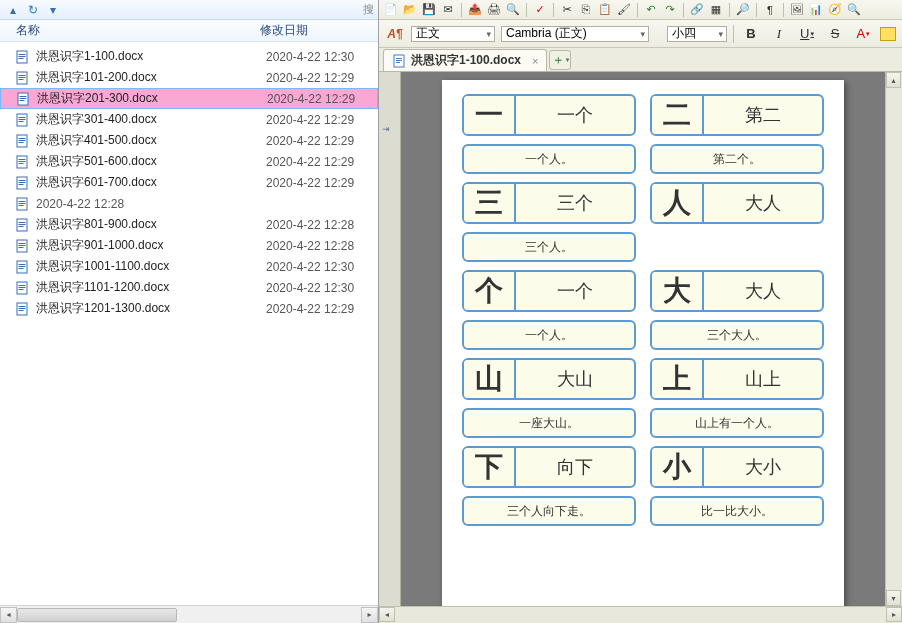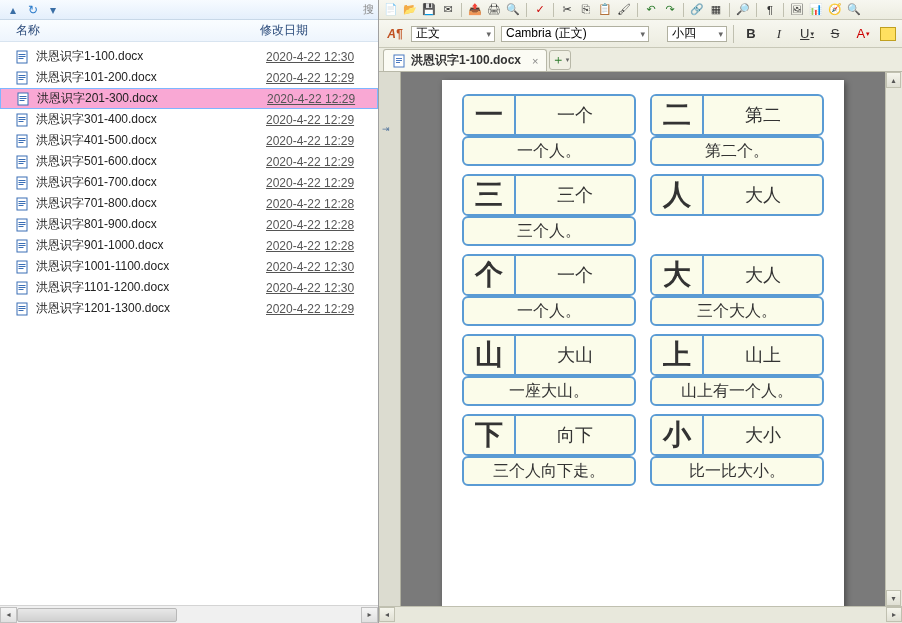--- a/index.html
+++ b/index.html
@@ -21,21 +21,21 @@
 .explorer-header { height: 22px; background: linear-gradient(#fafdff, #eef5fd); border-bottom: 1px solid #d8e4f0; display: flex; align-items: center; color: #2a4a7a; font-size: 12px; }
 .explorer-header .col-name { width: 260px; padding-left: 16px; }
 .explorer-header .col-date { flex: 1; }
 
 .file-list { flex: 1; overflow-y: auto; background: #fff; padding-top: 4px; }
 .file-row { height: 21px; display: flex; align-items: center; padding-left: 14px; cursor: pointer; }
 .file-row.selected { background: #f9a8d4; border: 1px solid #7eb6ff; }
 .file-icon { width: 16px; height: 16px; margin-right: 6px; display: flex; align-items: center; justify-content: center; }
 .file-icon svg { width: 14px; height: 14px; }
 .file-name { width: 230px; font-size: 12px; color: #222; }
-.file-date { font-size: 12px; color: #555; text-decoration: underline; }
+.file-date { font-size: 12px; color: #555; }
 
 .h-scrollbar { height: 18px; background: #f0f0f0; border-top: 1px solid #d4d4d4; display: flex; align-items: center; }
 .h-scrollbar .sb-btn { width: 17px; height: 16px; background: linear-gradient(#f5f5f5, #e0e0e0); border: 1px solid #c0c0c0; display: flex; align-items: center; justify-content: center; font-size: 8px; color: #555; }
 .h-scrollbar .sb-track { flex: 1; height: 16px; background: #f0f0f0; position: relative; }
 .h-scrollbar .sb-thumb { position: absolute; left: 0; width: 160px; height: 14px; top: 1px; background: linear-gradient(#e8e8e8, #d0d0d0); border: 1px solid #b8b8b8; border-radius: 2px; }
 
 
 .right-pane { flex: 1; height: 100%; display: flex; flex-direction: column; background: #dcdcdc; }
 
 .wp-toolbar-row { height: 20px; background: linear-gradient(#f7f7f0, #ecece0); border-bottom: 1px solid #c8c8b8; display: flex; align-items: center; padding: 0 4px; gap: 3px; }
@@ -69,21 +69,21 @@
 .wp-ruler-left { width: 22px; background: #dcdcd0; border-right: 1px solid #b0b0a0; position: relative; }
 .wp-ruler-left .marker { position: absolute; left: 3px; top: 52px; width: 14px; height: 10px; font-size: 9px; color: #5a7aa0; }
 .wp-page-scroll { flex: 1; overflow: auto; display: flex; justify-content: center; padding: 8px 0; }
 .wp-page { width: 402px; min-height: 560px; background: #fff; box-shadow: 2px 2px 6px rgba(0,0,0,0.4); padding: 14px 20px; }
 
 .cards-grid { display: grid; grid-template-columns: 1fr 1fr; gap: 8px 14px; }
 .card { }
 .card-top { display: flex; border: 2px solid #5a9bd4; border-radius: 6px; overflow: hidden; background: #fbfcea; height: 42px; }
 .card-char { width: 52px; display: flex; align-items: center; justify-content: center; font-family: "KaiTi","STKaiti",serif; font-size: 28px; font-weight: bold; border-right: 2px solid #5a9bd4; background: #fbfcea; }
 .card-word { flex: 1; display: flex; align-items: center; justify-content: center; font-family: "KaiTi","STKaiti",serif; font-size: 18px; }
-.card-bottom { margin-top: 0; border: 2px solid #5a9bd4; border-radius: 6px; background: #fbfcea; height: 30px; display: flex; align-items: center; justify-content: center; font-family: "KaiTi","STKaiti","SimSun",serif; font-size: 16px; }
+.card-bottom { margin-top: 8px; border: 2px solid #5a9bd4; border-radius: 6px; background: #fbfcea; height: 30px; display: flex; align-items: center; justify-content: center; font-family: "KaiTi","STKaiti","SimSun",serif; font-size: 12px; }
 
 .wp-vscroll { width: 17px; background: #e8e8dc; border-left: 1px solid #c0c0b0; position: relative; }
 .wp-vscroll .vs-btn { width: 15px; height: 16px; background: linear-gradient(#f5f5ec, #e0e0d4); border: 1px solid #c0c0b0; position: absolute; left: 0; display: flex; align-items: center; justify-content: center; font-size: 8px; color: #555; }
 .wp-vscroll .vs-up { top: 0; }
 .wp-vscroll .vs-down { bottom: 0; }
 
 .wp-hscroll { height: 17px; background: #e8e8dc; border-top: 1px solid #c0c0b0; display: flex; }
 .wp-hscroll .hs-btn { width: 16px; height: 15px; background: linear-gradient(#f5f5ec, #e0e0d4); border: 1px solid #c0c0b0; display: flex; align-items: center; justify-content: center; font-size: 8px; color: #555; }
 .wp-hscroll .hs-track { flex: 1; }
 </style>
@@ -192,21 +192,20 @@
       </div>
       <div class="file-row">
         <span class="file-icon">
           <svg viewBox="0 0 14 14">
             <rect x="2" y="1" width="10" height="12" fill="#fff" stroke="#3a6eb5"></rect>
             <rect x="3.5" y="4" width="7" height="1" fill="#3a6eb5"></rect>
             <rect x="3.5" y="6" width="7" height="1" fill="#3a6eb5"></rect>
             <rect x="3.5" y="8" width="5" height="1" fill="#3a6eb5"></rect>
           </svg>
         </span>
-        <span class="file-name">洪恩识字701-800.docx</span>
         <span class="file-date">2020-4-22 12:28</span>
       </div>
       <div class="file-row">
         <span class="file-icon">
           <svg viewBox="0 0 14 14">
             <rect x="2" y="1" width="10" height="12" fill="#fff" stroke="#3a6eb5"></rect>
             <rect x="3.5" y="4" width="7" height="1" fill="#3a6eb5"></rect>
             <rect x="3.5" y="6" width="7" height="1" fill="#3a6eb5"></rect>
             <rect x="3.5" y="8" width="5" height="1" fill="#3a6eb5"></rect>
           </svg>

